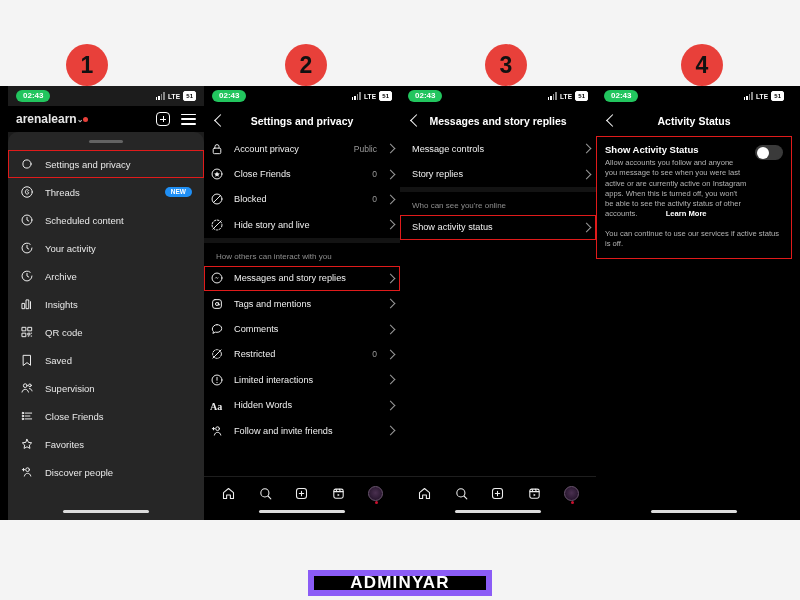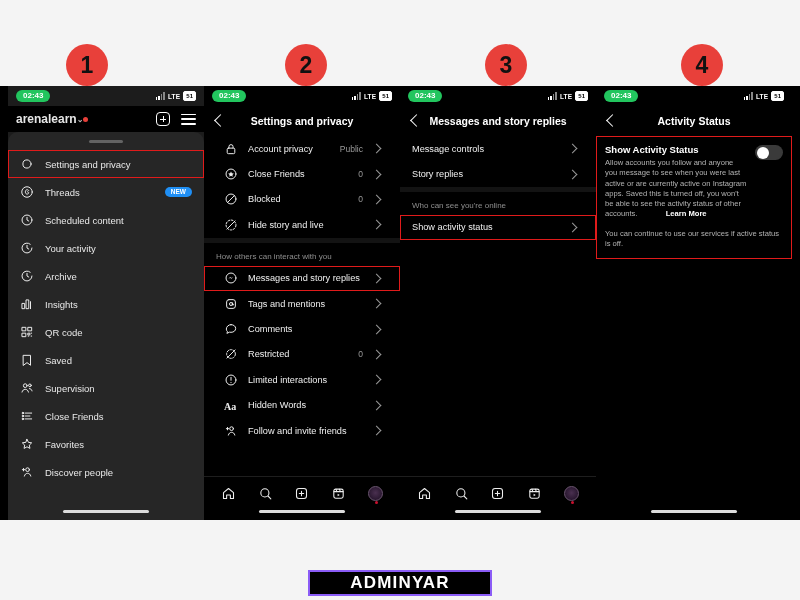--- a/index.html
+++ b/index.html
@@ -104,21 +104,21 @@
     border-radius: 7px; padding: 2px 6px; line-height: 1;
   }
   .home-indicator { width: 86px; height: 3px; border-radius: 2px; background: #dcdcdc; margin: 0 auto 7px; }
 
   
   .list { flex: 1 1 auto; overflow: hidden; }
   .sec-head { font-size: 8px; color: #8e8e8e; padding: 9px 12px 5px; }
   .divider { height: 5px; background: #131313; }
   .srow {
     display: flex; align-items: center; gap: 10px; height: 25.4px;
-    padding: 0 20px; position: relative;
+    padding: 0 6px; position: relative;
   }
   .srow .lbl { font-size: 9.2px; color: #f0f0f0; flex: 1 1 auto; }
   .srow .val { font-size: 8.5px; color: #9a9a9a; }
   .chev {
     width: 7px; height: 7px; border-right: 1.4px solid #9a9a9a;
     border-top: 1.4px solid #9a9a9a; transform: rotate(45deg); flex: 0 0 auto;
   }
   .srow-plain { padding-left: 12px; }
   .srow-plain .lbl { font-size: 9.2px; }
 
@@ -153,21 +153,21 @@
     background: #3a3a3a; position: relative; margin-top: 1px;
   }
   .toggle .knob {
     position: absolute; left: 1.5px; top: 1.5px; width: 12px; height: 12px;
     border-radius: 50%; background: #fff;
   }
 
   
   .watermark {
     position: absolute; left: 308px; top: 570px; width: 184px; height: 26px;
-    background: #000; border: 2px solid #8b5cf6;
+    background: #000; border: 6px solid #8b5cf6;
     display: flex; align-items: center; justify-content: center;
     color: #fff; font-size: 17px; font-weight: bold; letter-spacing: 1.2px;
   }
 
   svg { display: block; }
 </style>
 </head>
 <body>
 
 <div id="stage">
@@ -592,21 +592,21 @@
     </div>
     <div class="navbar">
       <div class="back-chev"></div>
       <div class="nav-title">Activity Status</div>
     </div>
     <div class="act-card hl">
       <div class="act-top">
         <div style="flex:1 1 auto">
           <div class="act-title">Show Activity Status</div>
           <div class="act-body">
-            <span>Allow accounts you follow and anyone you message to see when you were last active or are currently active on Instagram apps. Saved this is turned off, you won't be able to see the activity status of other accounts.</span>
+            <span>Allow accounts you follow and anyone you message to see when you were last active or are currently active on Instagram apps. When this is turned off, you won't be able to see the activity status of other accounts.</span>
             <b>Learn More</b>
           </div>
         </div>
         <div class="toggle">
             <span class="knob"></span>
           </div>
       </div>
       <div class="act-note">You can continue to use our services if active status is off.</div>
     </div>
     <div style="flex:1 1 auto"></div>

